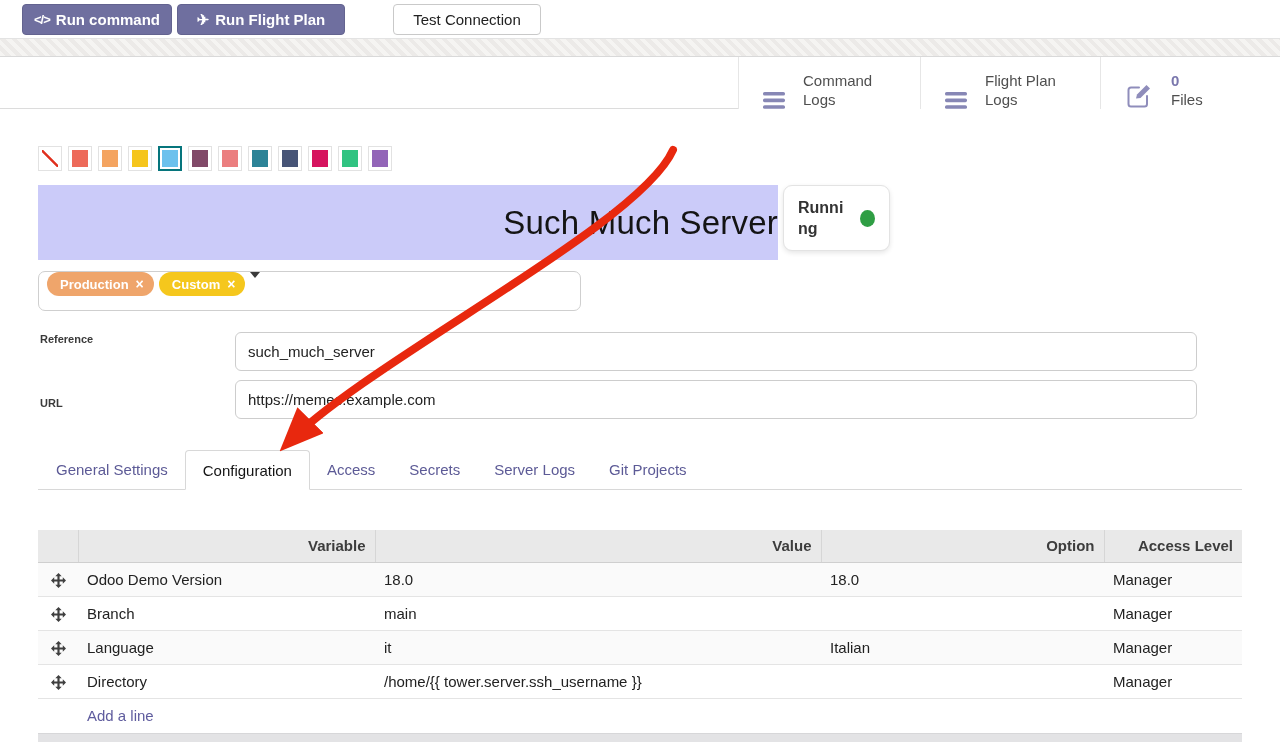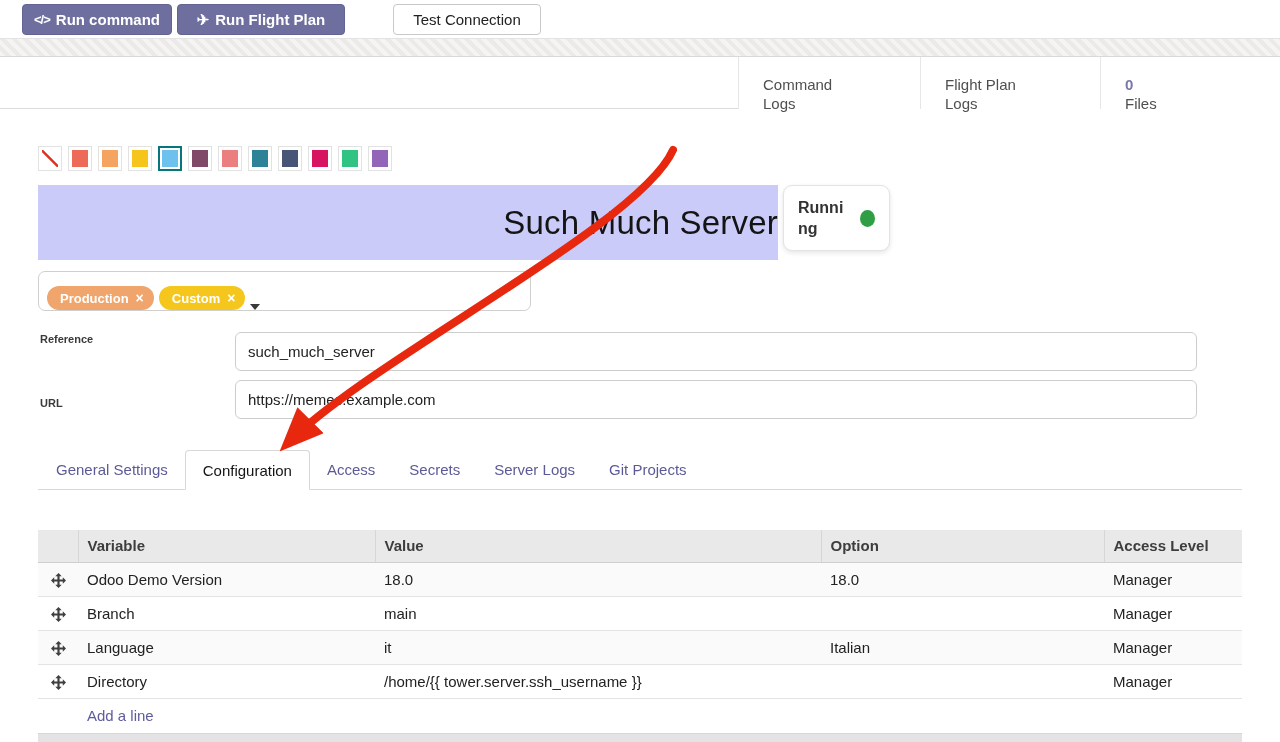--- a/index.html
+++ b/index.html
@@ -18,22 +18,22 @@
   .code-icon { font-size:13px; font-weight:bold; letter-spacing:-1px; }
   .plane-icon { font-size:15px; }
 
   
   .hatch { position:absolute; left:0; top:38px; width:1280px; height:19px;
            background:repeating-linear-gradient(45deg,#f5f4f2 0 4px,#eceae8 4px 8px);
            border-top:1px solid #e3e3e3; border-bottom:1px solid #d9d9d9; }
 
   
   .record-header { position:absolute; left:0; top:57px; width:1280px; height:52px; background:#fff; border-bottom:1px solid #dcdcdc; }
-  .stat-btn { position:absolute; top:0; height:52px; display:flex; align-items:flex-start; gap:18px; padding-left:24px;
-              border-left:1px solid #e6e6e6; cursor:pointer; background:#fff;flex-direction:column; }
+  .stat-btn { position:absolute; top:0; height:52px; display:flex; align-items:flex-end; gap:18px; padding-left:24px;
+              border-left:1px solid #e6e6e6; cursor:pointer; background:#fff; }
   #stat-command-logs { left:738px; width:182px; }
   #stat-flightplan-logs { left:920px; width:180px; }
   #stat-files { left:1100px; width:180px; }
   .stat-label { font-size:15px; color:#4f4f4f; line-height:19px; width:86px; }
   .stat-num { font-size:15px; color:#7a77ad; font-weight:bold; line-height:19px; }
   .bars-icon rect { fill:#8787b5; }
   .edit-icon { stroke:#8f8dbb; fill:none; stroke-width:2; }
 
   
   .palette { position:absolute; left:38px; top:146px; display:flex; gap:6px; }
@@ -44,22 +44,22 @@
 
   
   .title-bar { position:absolute; left:38px; top:185px; width:740px; height:75px; background:#cbcbf9; display:flex; align-items:center;justify-content:flex-end; }
   .title-text { font-size:33px; color:#141414; padding-left:9px; letter-spacing:.2px; }
   .status-card { position:absolute; left:783px; top:185px; width:107px; height:66px; background:#fff; border:1px solid #e3e3e3;
                  border-radius:9px; box-shadow:0 2px 5px rgba(0,0,0,.10); display:flex; align-items:center; padding:0 14px; gap:10px; cursor:pointer; }
   .status-text { font-size:16px; font-weight:bold; color:#333; width:52px; line-height:21px; overflow-wrap:anywhere; }
   .status-dot { width:15px; height:17px; border-radius:50%; background:#2f9e44; }
 
   
-  .tags-box { position:absolute; left:38px; top:271px; width:493px; height:40px; border:1px solid #cfcfcf; border-radius:7px;
-              display:flex; align-items:flex-end; padding:0 12px 0 8px; gap:5px; background:#fff; }
+  .tags-box { position:absolute; left:38px; top:271px; width:543px; height:40px; border:1px solid #cfcfcf; border-radius:7px;
+              display:flex; align-items:flex-start; padding:0 12px 0 8px; gap:5px; background:#fff; }
   .tag-pill { height:24px; border-radius:12px; display:flex; align-items:center; gap:7px; padding:0 10px 0 13px;
               color:#fff; font-size:13px; font-weight:bold; cursor:default; }
   .tag-x { font-size:14px; font-weight:bold; cursor:pointer; line-height:1; }
   .tags-placeholder { font-size:16px; color:#b3b3b3; margin-left:4px; flex:1; }
   .caret-down { width:0; height:0; border-left:5px solid transparent; border-right:5px solid transparent; border-top:6px solid #3a3a3a; cursor:pointer; }
 
   
   .field-label { position:absolute; left:40px; font-size:11px; font-weight:bold; color:#3a3a3a; }
   .text-input { position:absolute; left:235px; width:962px; height:39px; border:1px solid #cdcdcd; border-radius:6px;
                 font-size:15px; color:#222; padding:0 12px; font-family:"Liberation Sans",sans-serif; background:#fff; }
@@ -67,21 +67,21 @@
   
   .tabs { position:absolute; left:38px; top:450px; width:1204px; height:40px; border-bottom:1px solid #d8d8d8; display:flex; align-items:stretch; }
   .tab { font-size:15px; color:#5c5a96; display:flex; align-items:center; padding:0 17px; cursor:pointer; white-space:nowrap; }
   .tab.active { background:#fff; color:#141414; border:1px solid #d8d8d8; border-bottom:1px solid #fff; margin-bottom:-1px;
                 border-radius:4px 4px 0 0; }
 
   
   .cfg-table { position:absolute; left:38px; top:530px; width:1204px; border-collapse:collapse; table-layout:fixed; font-size:15px; }
   .cfg-table col.c-handle { width:40px; } .cfg-table col.c-var { width:297px; } .cfg-table col.c-val { width:446px; }
   .cfg-table col.c-opt { width:283px; } .cfg-table col.c-acc { width:138px; }
-  .cfg-table th { background:#e9e9e9; font-weight:bold; color:#3d3d3d; text-align:left; height:32px; padding:0 9px;
+  .cfg-table th { background:#e9e9e9; font-weight:bold; color:#3d3d3d; text-align:right; height:32px; padding:0 9px;
                   border-right:1px solid #d6d6d6; border-bottom:1px solid #cfcfcf; }
   .cfg-table th:last-child { border-right:none; }
   .cfg-table th.h-handle { border-right:1px solid #d6d6d6; }
   .cfg-table td { height:34px; padding:0 9px; color:#222; border-top:1px solid #e4e4e4; }
   .cfg-table tr.r-odd td { background:#fafafa; }
   .cfg-table td.handle-cell { text-align:center; padding:0; cursor:grab; }
   .drag-icon { fill:#3f3f3f; vertical-align:middle; }
   .add-line td { color:#5f5c9e; cursor:pointer; }
   .table-footer-strip { position:absolute; left:38px; top:733px; width:1204px; height:9px; background:#e3e3e5; border-top:1px solid #d7d7d9; }
 

